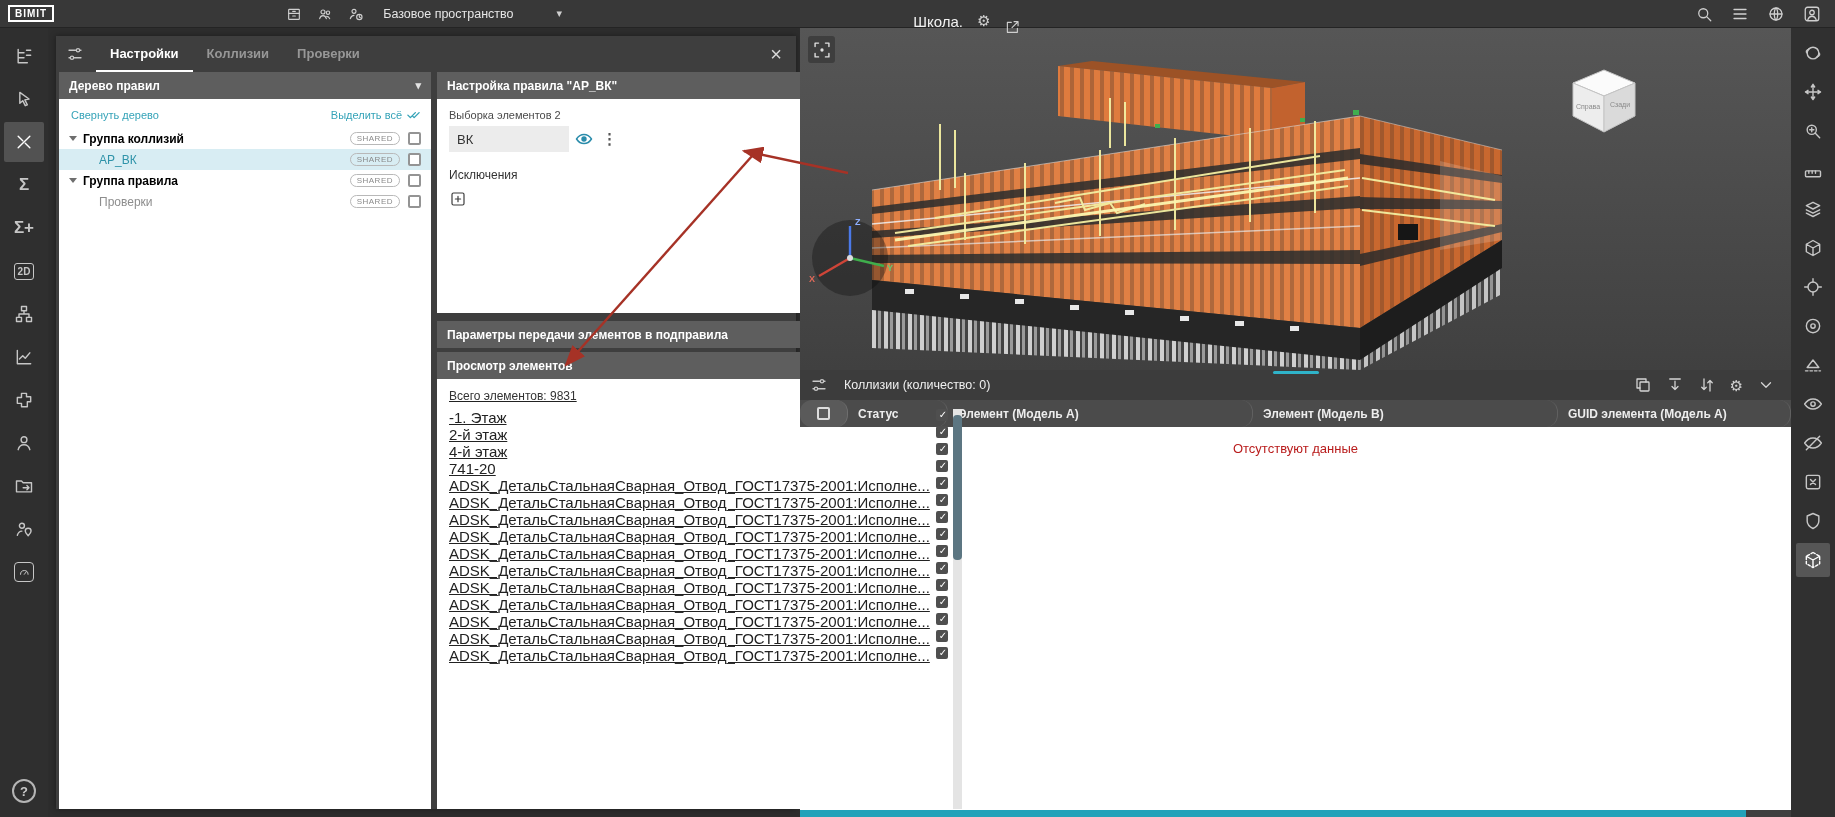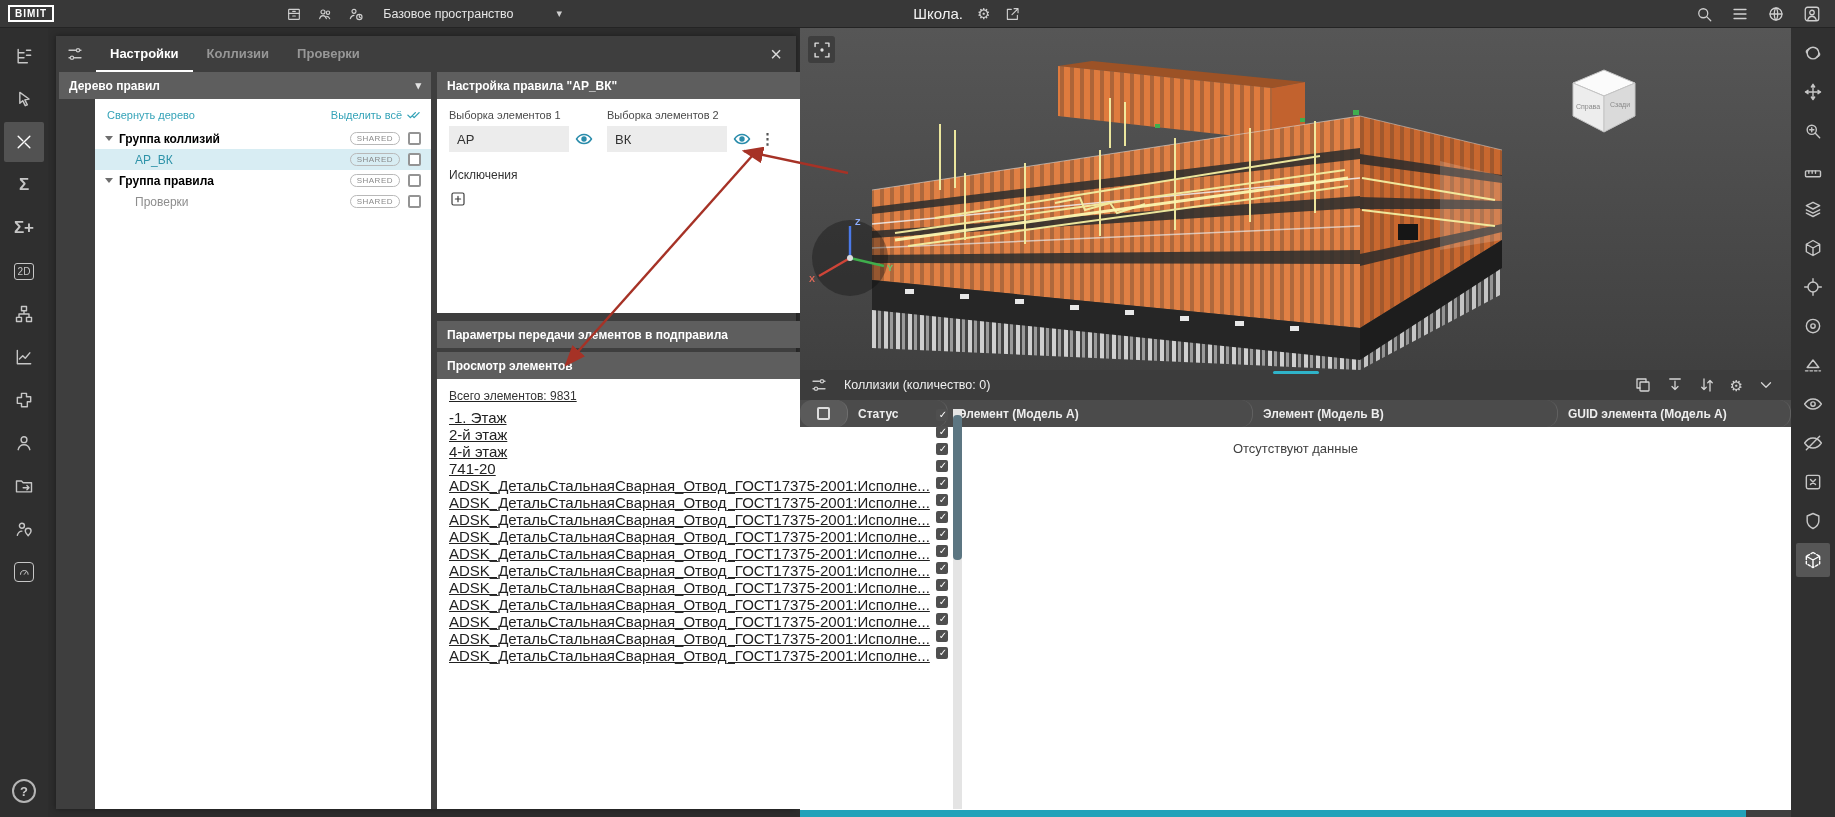--- a/index.html
+++ b/index.html
@@ -6,37 +6,37 @@
   html,body { width:1835px; height:817px; overflow:hidden; }
   body { font-family:"Liberation Sans", sans-serif; background:#2d2d2d; color:#ddd; position:relative; }
 
   
   .topbar { height:28px; background:#383838; display:flex; align-items:center; position:relative; z-index:5; border-bottom:1px solid #242424; }
   .logo { margin-left:8px; border:2px solid #fff; color:#fff; font-weight:800; font-size:10px; letter-spacing:1px; padding:1px 5px; }
   .ws-cluster { margin-left:232px; display:flex; align-items:center; gap:15px; }
   .tb-icon { color:#cfcfcf; display:inline-flex; align-items:center; cursor:pointer; }
   .ws-label { color:#e6e6e6; font-size:12.5px; margin-left:4px; cursor:pointer; }
   .ws-caret { color:#cfcfcf; font-size:11px; margin-left:28px; cursor:pointer; }
-  .tb-center { position:absolute; left:50%; top:0; height:100%; transform:translateX(-4%); display:flex; align-items:center; gap:14px; }
+  .tb-center { position:absolute; left:50%; top:13px; height:100%; transform:translateX(-4%); display:flex; gap:14px; }
   .proj-title { color:#f2f2f2; font-size:15px; }
   .glyph-gear { font-size:15px; color:#d0d0d0; cursor:pointer; line-height:1; }
   .tb-right { margin-left:auto; display:flex; align-items:center; gap:18px; padding-right:14px; }
 
   .i { width:20px; height:20px; stroke:currentColor; fill:none; stroke-width:1.7; stroke-linecap:round; stroke-linejoin:round; display:block; }
   .i16 { width:16px; height:16px; }
   .i18 { width:18px; height:18px; }
 
   
   .main { display:flex; height:789px; }
 
   .left-rail { width:48px; background:#2f2f2f; display:flex; flex-direction:column; align-items:center; padding-top:8px; gap:3px; flex:none; }
   .rail-btn { width:40px; height:40px; display:flex; align-items:center; justify-content:center; color:#c6c6c6; cursor:pointer; border-radius:2px; }
   .rail-btn.active { background:#525252; color:#fff; }
   .glyph-sum { font-size:17px; font-weight:bold; }
-  .glyph-2d { font-size:10px; font-weight:normal; border:1.5px solid currentColor; border-radius:3px; padding:2px 3px; }
+  .glyph-2d { font-size:10px; font-weight:bold; border:1.5px solid currentColor; border-radius:3px; padding:2px 3px; }
   .boxed { border:1.5px solid currentColor; border-radius:4px; padding:2px; }
   .help-btn { margin-top:auto; margin-bottom:14px; width:24px; height:24px; border:2px solid #b5b5b5; border-radius:50%; color:#c9c9c9; font-size:13px; font-weight:bold; display:flex; align-items:center; justify-content:center; cursor:pointer; }
 
   
   .left-panel { width:740px; flex:none; margin:8px 4px 8px 8px; background:#3e3e3e; display:flex; flex-direction:column; box-shadow:0 0 6px rgba(0,0,0,.4); }
   .tabs-row { height:36px; display:flex; align-items:center; padding:0 10px; gap:4px; }
   .tune { color:#c9c9c9; margin-right:8px; cursor:pointer; }
   .tabs { display:flex; height:100%; }
   .tab { display:flex; align-items:center; padding:0 14px; font-size:13px; font-weight:bold; color:#979797; cursor:pointer; border-bottom:2px solid transparent; }
   .tab.active { color:#fff; border-bottom-color:#fff; }
@@ -44,21 +44,21 @@
 
   .panel-cols { display:flex; gap:6px; padding:0 3px 0 3px; flex:1; min-height:0; }
   .col { display:flex; flex-direction:column; min-height:0; }
   .col-tree { width:372px; flex:none;border-radius:18px; }
   .col-rule { flex:1; }
   .sec-head { height:27px; background:#5e5e5e; color:#fff; font-size:12px; font-weight:bold; display:flex; align-items:center; padding:0 10px; flex:none; }
   .sec-head .caret-glyph { margin-left:auto; font-size:11px; color:#e3e3e3; cursor:pointer; }
   .sec-head .head-gear { margin-left:auto; cursor:pointer; font-size:13px; }
   .sec-head .head-gear + .caret-glyph { margin-left:10px; }
 
-  .tree-body { background:#fff; flex:1; min-height:0; color:#333;margin-left:36px; }
+  .tree-body { background:#fff; flex:1; min-height:0; color:#333; }
   .tree-links { display:flex; align-items:center; padding:8px 10px 6px 12px; font-size:11px; color:#35a3b8; }
   .tree-links .link { cursor:pointer; }
   .sel-all { margin-left:auto; display:flex; align-items:center; gap:4px; color:#35a3b8; cursor:pointer; }
   .tree-row { height:21px; display:flex; align-items:center; padding:0 10px 0 10px; font-size:12px; color:#3c3c3c; cursor:pointer; }
   .tree-row.indent { padding-left:26px; }
   .tree-row.bold .tree-label { font-weight:bold; color:#000000; }
   .tree-row.selected { background:#d8edf3; }
   .tree-row.selected .tree-label { color:#2e93a9; }
   .tree-row.indent:not(.selected) .tree-label { color:#8d8d8d; }
   .caret-tri { width:0; height:0; border-left:4px solid transparent; border-right:4px solid transparent; border-top:5px solid #6e6e6e; margin-right:6px; flex:none; }
@@ -111,21 +111,21 @@
   .coll-actions > * { cursor:pointer; }
   .thead { height:27px; flex:none; background:#4b4b4b; display:flex; align-items:stretch; color:#ededed; font-size:12px; font-weight:bold; }
   .th { display:flex; align-items:center; padding:0 10px; border-right:1px solid rgba(255,255,255,.12);border-radius:12px; }
   .th-check { width:48px; flex:none; justify-content:center; background:#5a5a5a; }
   .cols { display:contents; }
   .cols > div:nth-of-type(1) { width:100px; flex:none; }
   .cols > div:nth-of-type(2) { width:305px; flex:none; }
   .cols > div:nth-of-type(3) { width:305px; flex:none; }
   .cols > div:nth-of-type(4) { flex:1; }
   .tbody { flex:1; background:#fff; }
-  .empty-text { text-align:center; color:#404040; font-size:13px; padding-top:14px; }
+  .empty-text { text-align:center; color:#b91c1c; font-size:13px; padding-top:14px; }
   .progress { height:7px; flex:none; background:#3f3f3f; }
   .progress > div { width:95.5%; height:100%; background:#22a2b9; }
 
   .right-rail { width:44px; background:#303030; display:flex; flex-direction:column; align-items:center; padding-top:8px; gap:5px; flex:none; }
   .right-rail .rail-btn { width:34px; height:34px; }
   .right-rail .rail-btn.active { background:#565656; }
 
   
   .annot { position:absolute; left:0; top:0; z-index:99; pointer-events:none; }
 </style>
@@ -343,32 +343,20 @@
         </div>
 
         <div class="col col-rule">
           <div class="sec-head">
             <span>Настройка правила "АР_ВК"</span>
             <span class="head-gear glyph-gear">⚙</span>
             <span class="caret-glyph">▾</span>
           </div>
           <div class="rule-card-body">
             <div class="sel-row">
-              <div class="sel-group">
-                <span class="sel-label">Выборка элементов 1</span>
-                <div class="sel-line">
-                  <input class="sel-input" value="АР" style="">
-                  <span class="eye-btn">
-                    <svg class="i i18" viewBox="0 0 24 24" style="stroke-width:2">
-                        <path d="M2 12s4-6 10-6 10 6 10 6-4 6-10 6S2 12 2 12z"></path>
-                        <circle cx="12" cy="12" r="2.6" fill="currentColor"></circle>
-                      </svg>
-                  </span>
-                </div>
-              </div>
               <div class="sel-group">
                 <span class="sel-label">Выборка элементов 2</span>
                 <div class="sel-line">
                   <input class="sel-input" value="ВК" style="">
                   <span class="eye-btn">
                     <svg class="i i18" viewBox="0 0 24 24" style="stroke-width:2">
                         <path d="M2 12s4-6 10-6 10 6 10 6-4 6-10 6S2 12 2 12z"></path>
                         <circle cx="12" cy="12" r="2.6" fill="currentColor"></circle>
                       </svg>
                   </span>

